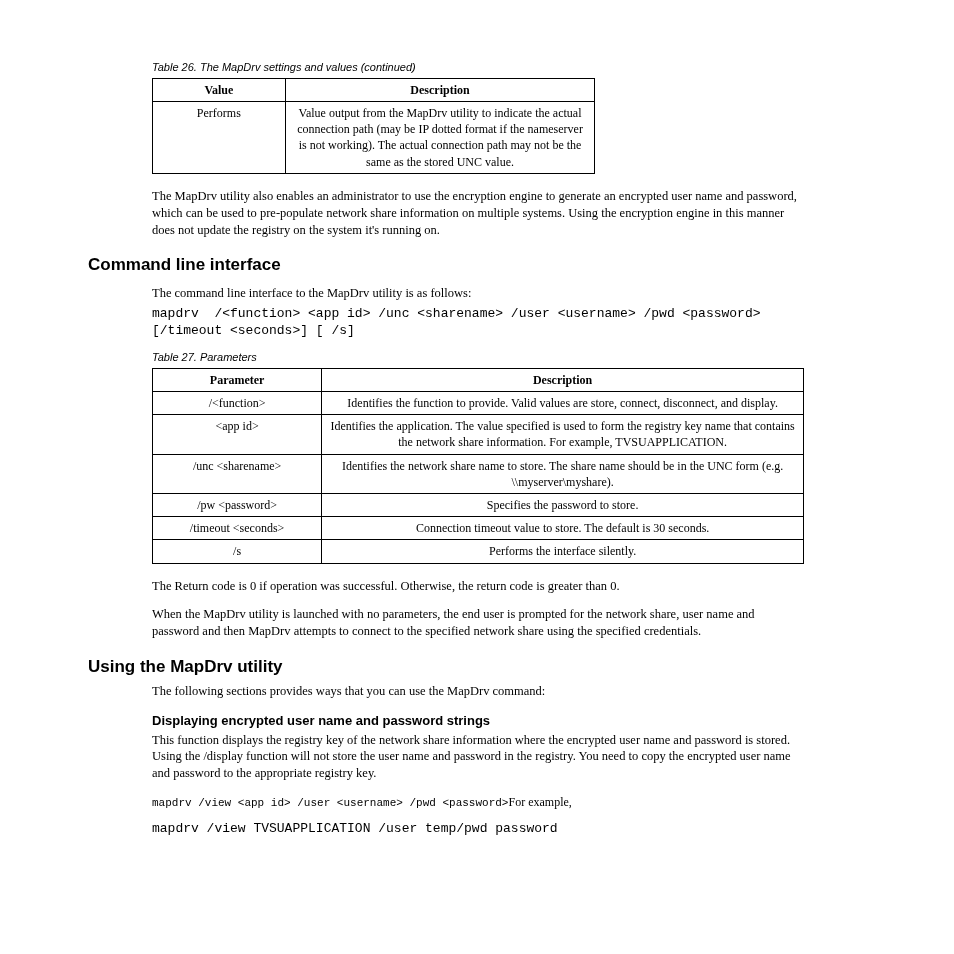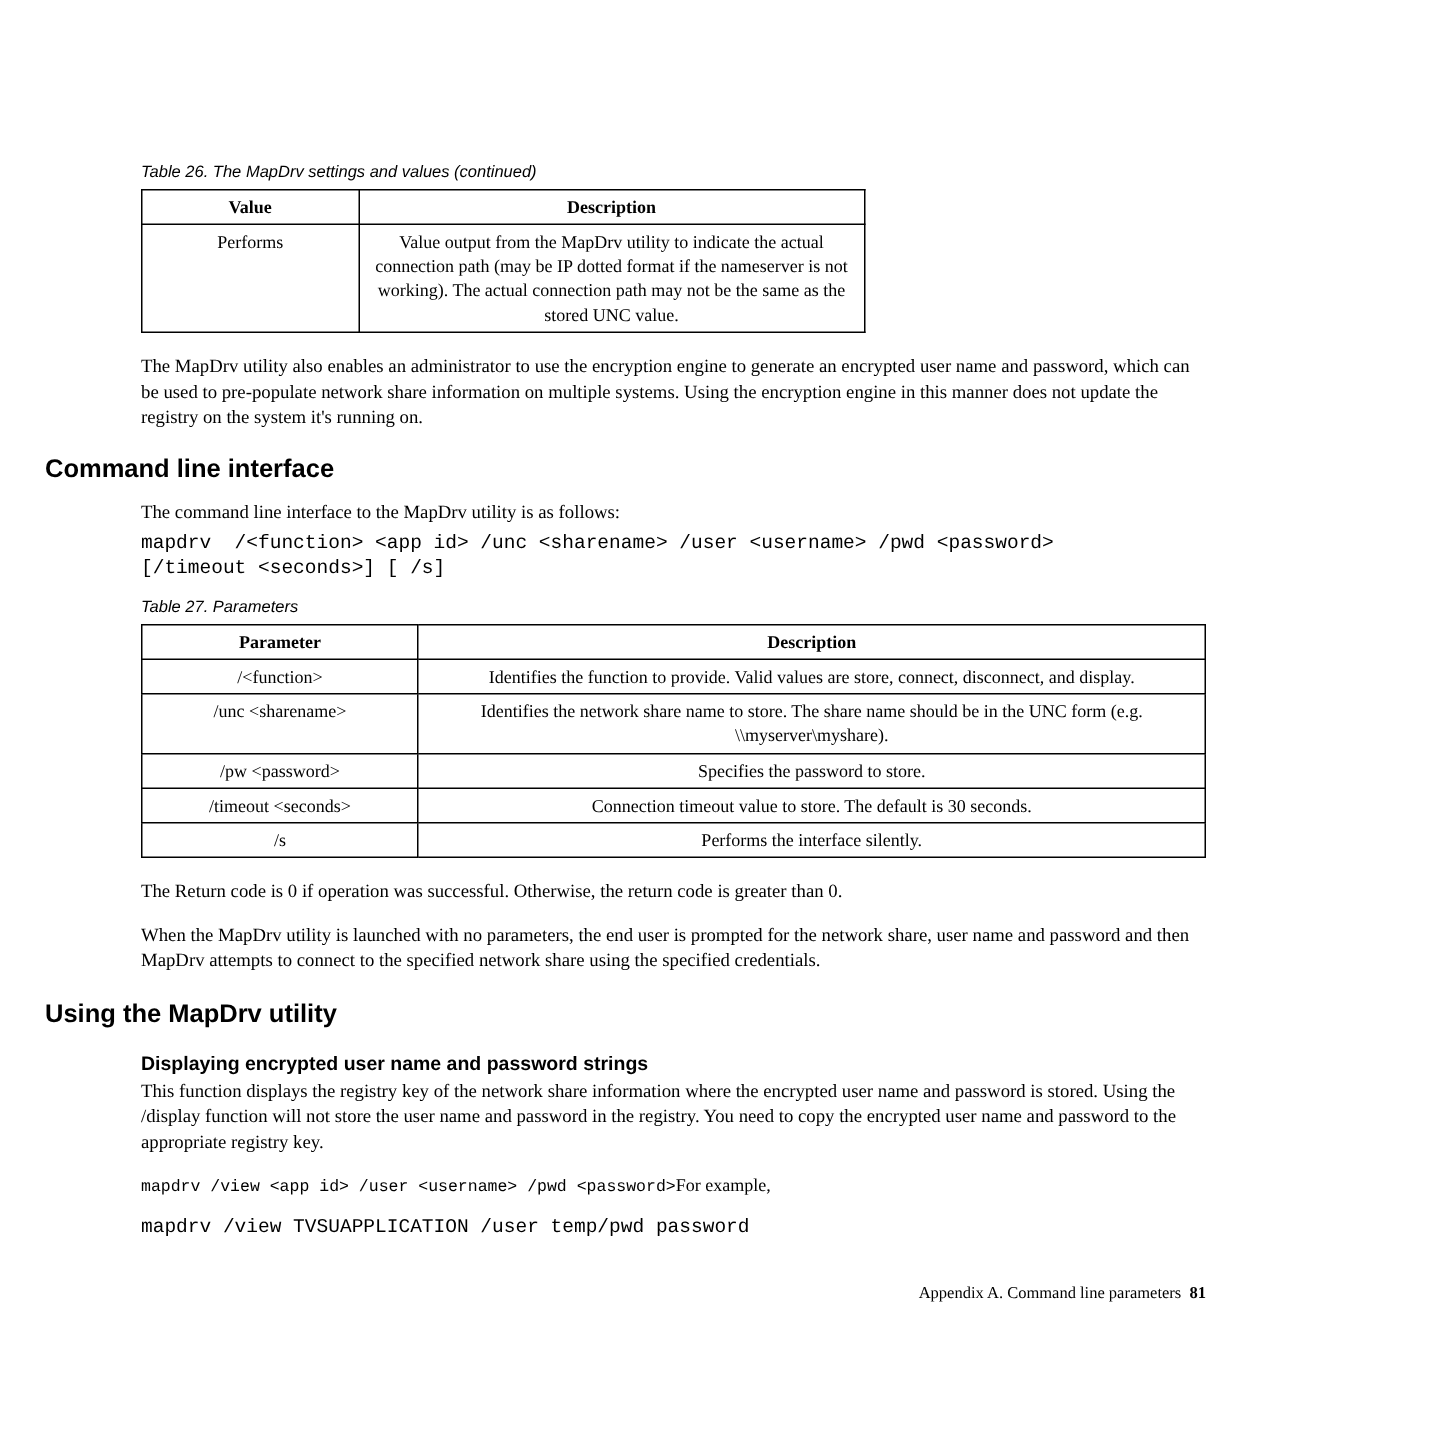--- a/index.html
+++ b/index.html
@@ -6,24 +6,23 @@
     margin: 0;
     padding: 0;
     background: #fff;
     font-family: Georgia, 'Times New Roman', serif;
     color: #000;
     width: 954px;
     height: 954px;
     overflow: hidden;
   }
   .page {
-    padding: 60px 150px 40px 62px;
+    padding: 60px 150px 40px 120px;
     font-size: 12.5px;
     line-height: 1.35;
-    margin-top: 48px;
   }
   .table-caption {
     font-style: italic;
     font-family: Arial, Helvetica, sans-serif;
     font-size: 11px;
     margin: 0 0 3px 0;
   }
   table {
     border-collapse: collapse;
     width: 100%;
@@ -111,20 +110,24 @@
       <tbody>
           <tr>
         <th style="width:26%">Parameter</th>
         <th>Description</th>
       </tr>
       <tr>
             <td>/&lt;function&gt;</td>
             <td>Identifies the function to provide. Valid values are store, connect, disconnect, and display.</td>
           </tr>
       <tr>
+            <td>&lt;app id&gt;</td>
+            <td>Identifies the application. The value specified is used to form the registry key name that contains the network share information. For example, TVSUAPPLICATION.</td>
+          </tr>
+      <tr>
             <td>/unc &lt;sharename&gt;</td>
             <td>Identifies the network share name to store. The share name should be in the UNC form (e.g. \\myserver\myshare).</td>
           </tr>
       <tr>
             <td>/pw &lt;password&gt;</td>
             <td>Specifies the password to store.</td>
           </tr>
       <tr>
             <td>/timeout &lt;seconds&gt;</td>
             <td>Connection timeout value to store. The default is 30 seconds.</td>
@@ -136,28 +139,26 @@
     </tbody>
       </table>
 
     <div class="para">The Return code is 0 if operation was successful. Otherwise, the return code is greater than 0.</div>
     <div class="para">When the MapDrv utility is launched with no parameters, the end user is prompted for the network share, user name and password and then MapDrv attempts to connect to the specified network share using the specified credentials.</div>
   </div>
 
   <h2>Using the MapDrv utility</h2>
 
   <div class="content-block">
+    <div class="para" style="margin-top:2px">The following sections provides ways that you can use the MapDrv command:</div>
 
     <h3>Displaying encrypted user name and password strings</h3>
     <div class="para" style="margin-top:2px">This function displays the registry key of the network share information where the encrypted user name and password is stored. Using the /display function will not store the user name and password in the registry. You need to copy the encrypted user name and password to the appropriate registry key.</div>
 
     <div style="margin:4px 0 10px 0;font-size:11px">
       <span class="inline-code">mapdrv /view &lt;app id&gt; /user &lt;username&gt; /pwd &lt;password&gt;</span><span style="font-family:Georgia,serif;font-size:12px">For example,</span>
     </div>
 
     <pre>mapdrv /view TVSUAPPLICATION /user temp/pwd password</pre>
   </div>
 
-  <div class="footer">
-    <span>Appendix A. Command line parameters</span>&nbsp;&nbsp;<span class="num">81</span>
-  </div>
 
 </div>
 
 </body></html>

